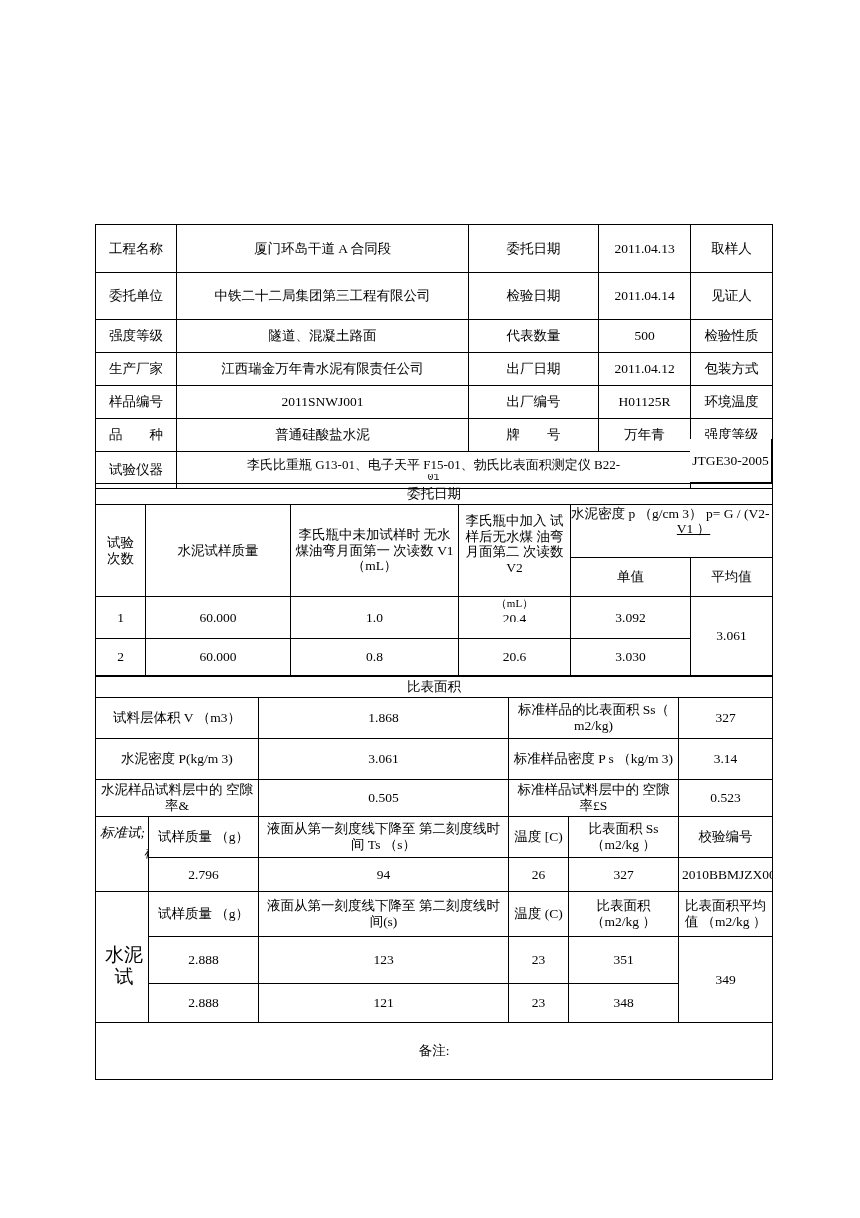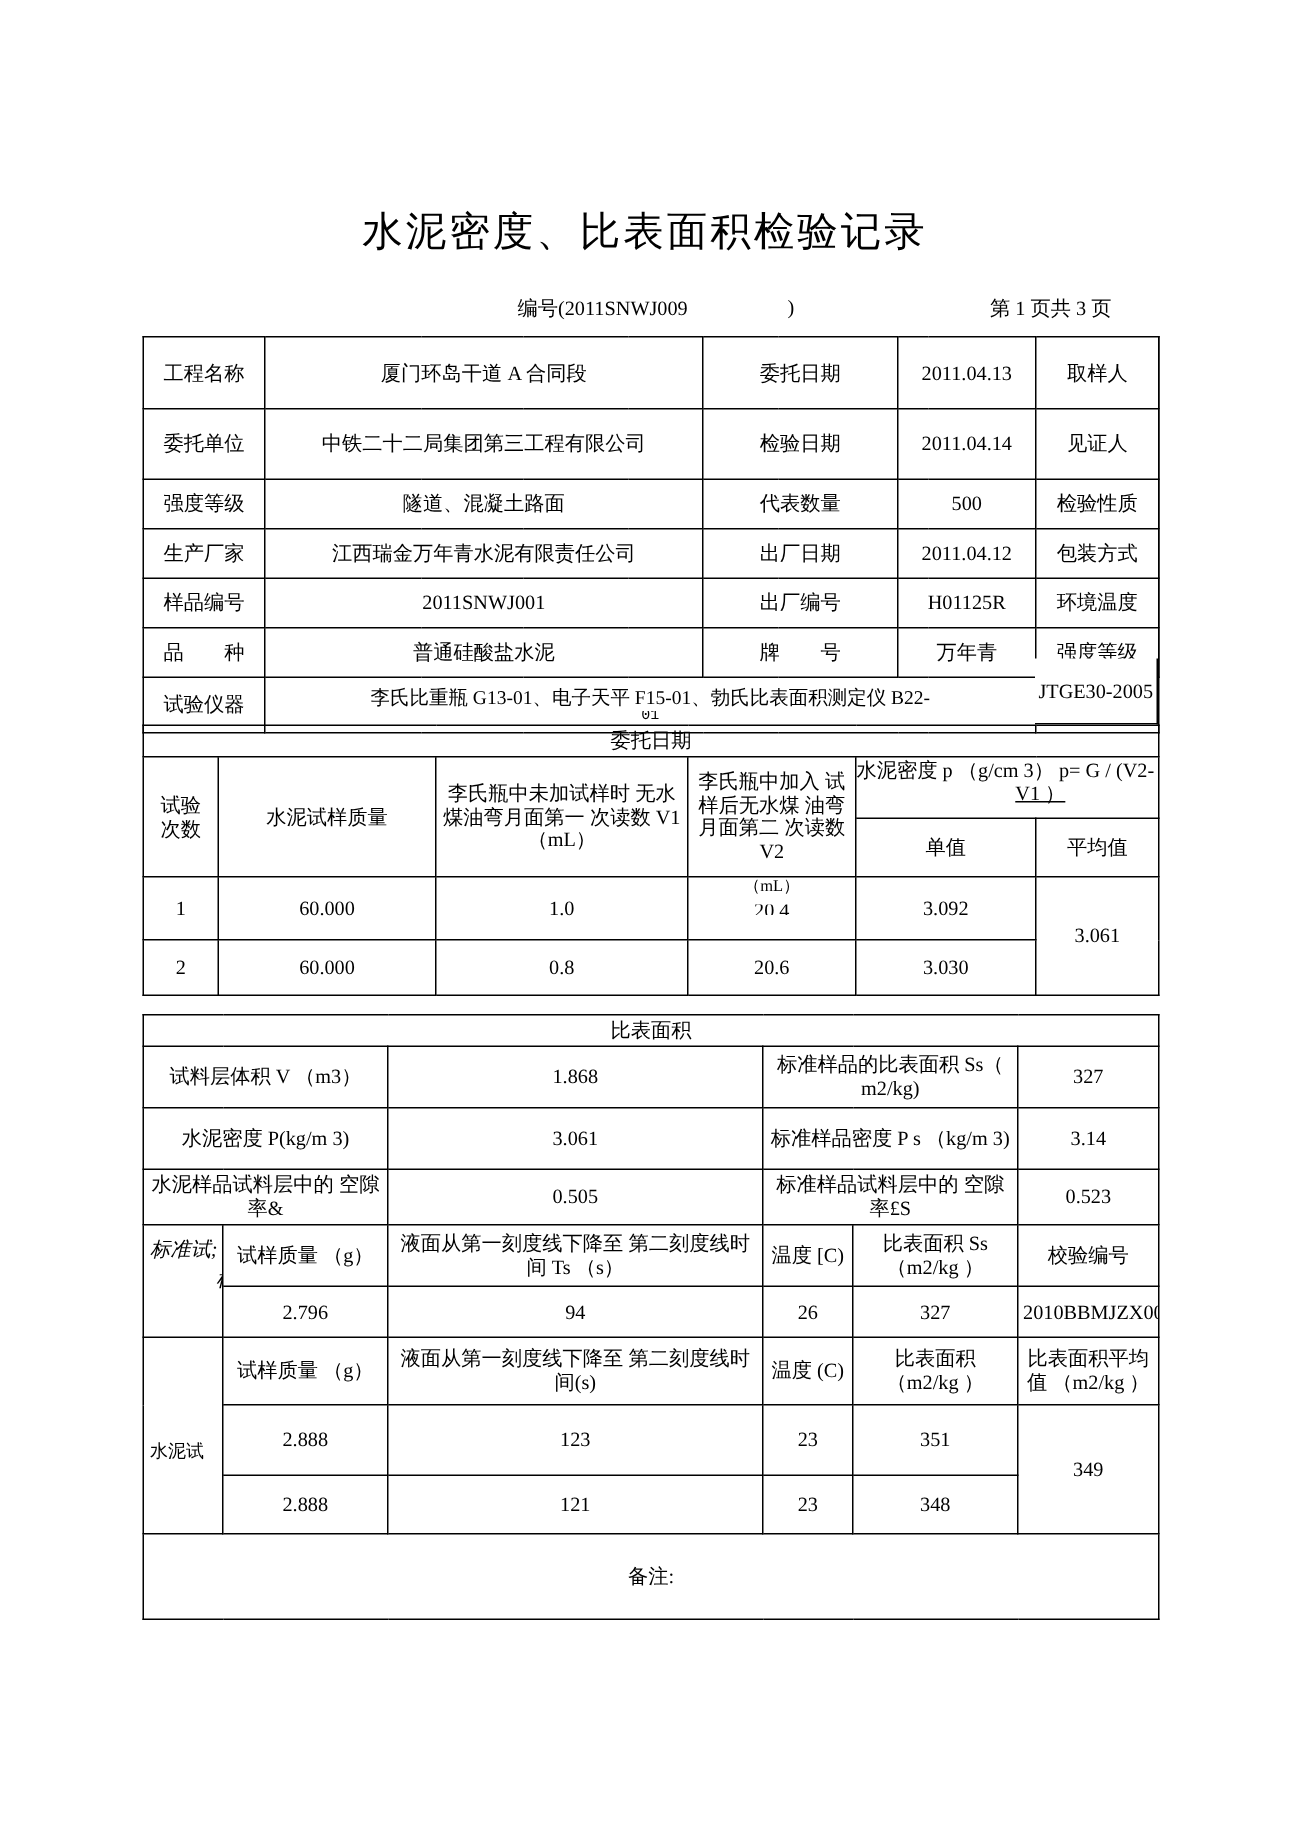--- a/index.html
+++ b/index.html
@@ -141,42 +141,36 @@
     top: 28px;
     font-size: 13.5px;
   }
   .cem-label-cell {
     position: relative;
     text-align: left;
   }
   .cem-label-cell .a {
     position: absolute;
     left: 4px;
-    top: 69px;
-    font-size: 12px;
+    top: 52px;
+    font-size: 19px;
   }
   .cem-label-cell .b {
     position: absolute;
     left: 52px;
     top: 62px;
     font-size: 13.5px;
   }
 </style>
 </head>
 <body>
 
 <div class="page">
 
-  <div class="doc-title">水泥密度、比表面积检验记录</div>
-
-  <div class="numline">
-    <span class="no">编号(2011SNWJ009</span>
-    <span class="paren">)</span>
-    <span class="pages">第 1 页共 3 页</span>
-  </div>
+
 
   <table class="grid">
     <colgroup>
       <col style="width:81px">
       <col style="width:104px">
       <col style="width:68px">
       <col style="width:70px">
       <col style="width:50px">
       <col style="width:50px">
       <col style="width:80px">
@@ -265,21 +259,21 @@
         <tr>
       <td class="section-head" colspan="6">委托日期</td>
     </tr>
     <tr>
       <td rowspan="2" style="height:76px">试验 次数</td>
       <td rowspan="2">水泥试样质量</td>
       <td rowspan="2">李氏瓶中未加试样时 无水煤油弯月面第一 次读数 V1 （mL）</td>
       <td rowspan="2" style="vertical-align:top; padding-top:8px; text-align:center;">
         <span>李氏瓶中加入 试样后无水煤 油弯月面第二 次读数 V2</span>
       </td>
-      <td colspan="2" style="height:38px; vertical-align:top; padding:2px 0 0 0; text-align:left; overflow:visible;">
+      <td colspan="2" style="height:38px; vertical-align:top; padding:2px 0 12px 0; text-align:left; overflow:visible;">
         <div class="formula">水泥密度 p （g/cm 3） p= G / (V2-</div>
         <div class="formula" style="text-align:center; padding-left:44px;text-decoration:underline;">V1 ）</div>
       </td>
     </tr>
     <tr>
       <td style="height:38px">单值</td>
       <td>平均值</td>
     </tr>
     <tr>
       <td style="height:41px">1</td>

